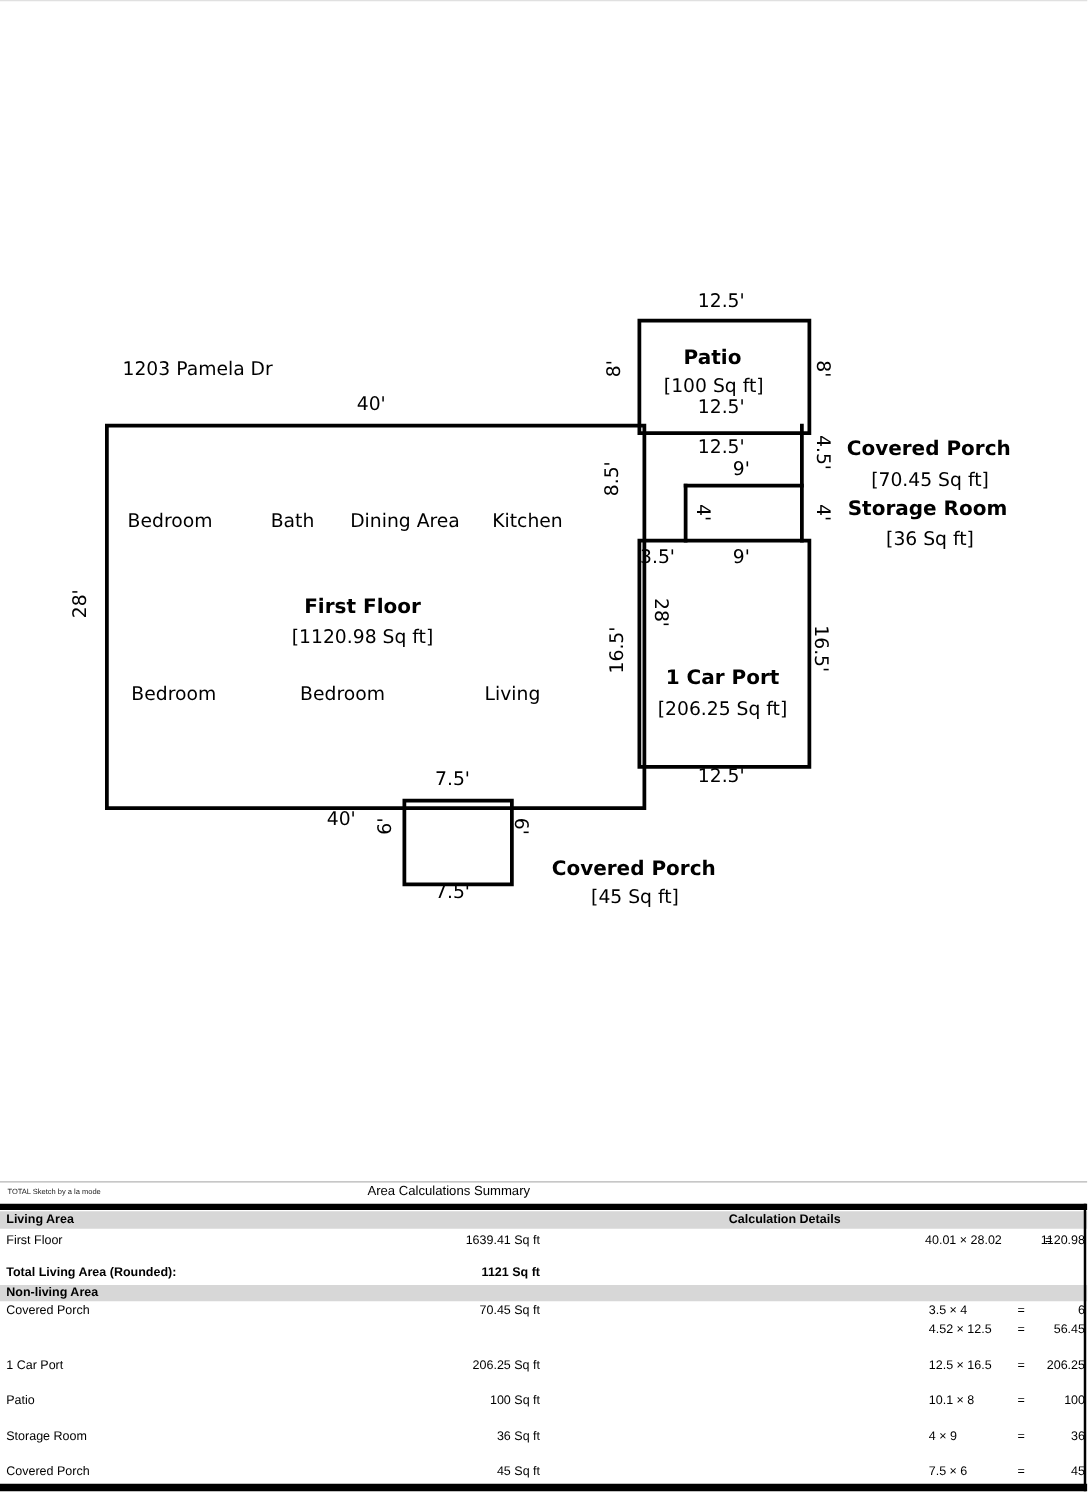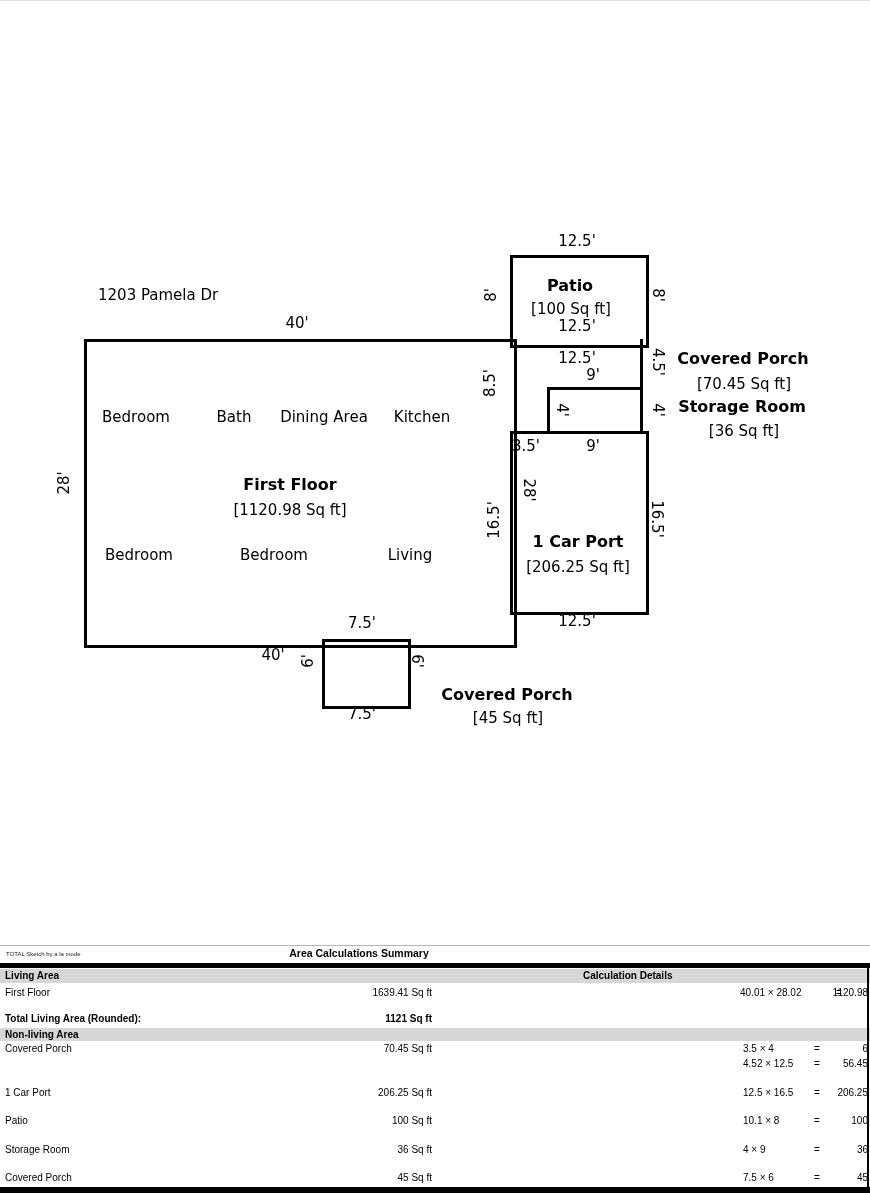--- a/index.html
+++ b/index.html
@@ -20,21 +20,21 @@
   
   .summary{position:absolute;left:0;top:0;width:870px;
            font-family:"Liberation Sans",sans-serif;}
   .s-hairline{position:absolute;left:0;width:870px;height:1px;background:#b5b5b5;}
   .s-bar{position:absolute;left:0;width:870px;background:#000;}
   .s-band{position:absolute;left:0;width:870px;background:#d7d7d7;}
   .s-txt{position:absolute;font-size:10px;line-height:12px;white-space:nowrap;}
   .s-txt.b{font-weight:bold;}
   .s-brand{position:absolute;font-size:6px;color:#222;white-space:nowrap;}
   .s-title{position:absolute;left:0;width:718px;text-align:center;
-           font-size:10.5px;font-weight:bold;}
+           font-size:10.5px;font-weight:normal;}
   .s-sq{position:absolute;left:280px;width:152px;text-align:right;
         font-size:10px;line-height:12px;white-space:nowrap;}
   .s-sq.b{font-weight:bold;}
   .s-fac{position:absolute;left:743px;font-size:10px;line-height:12px;white-space:nowrap;}
   .s-eq{position:absolute;font-size:10px;line-height:12px;}
   .s-res{position:absolute;left:818px;width:50px;text-align:right;
          font-size:10px;line-height:12px;white-space:nowrap;}
   .s-vline{position:absolute;background:#000;}
 </style>
 </head>

